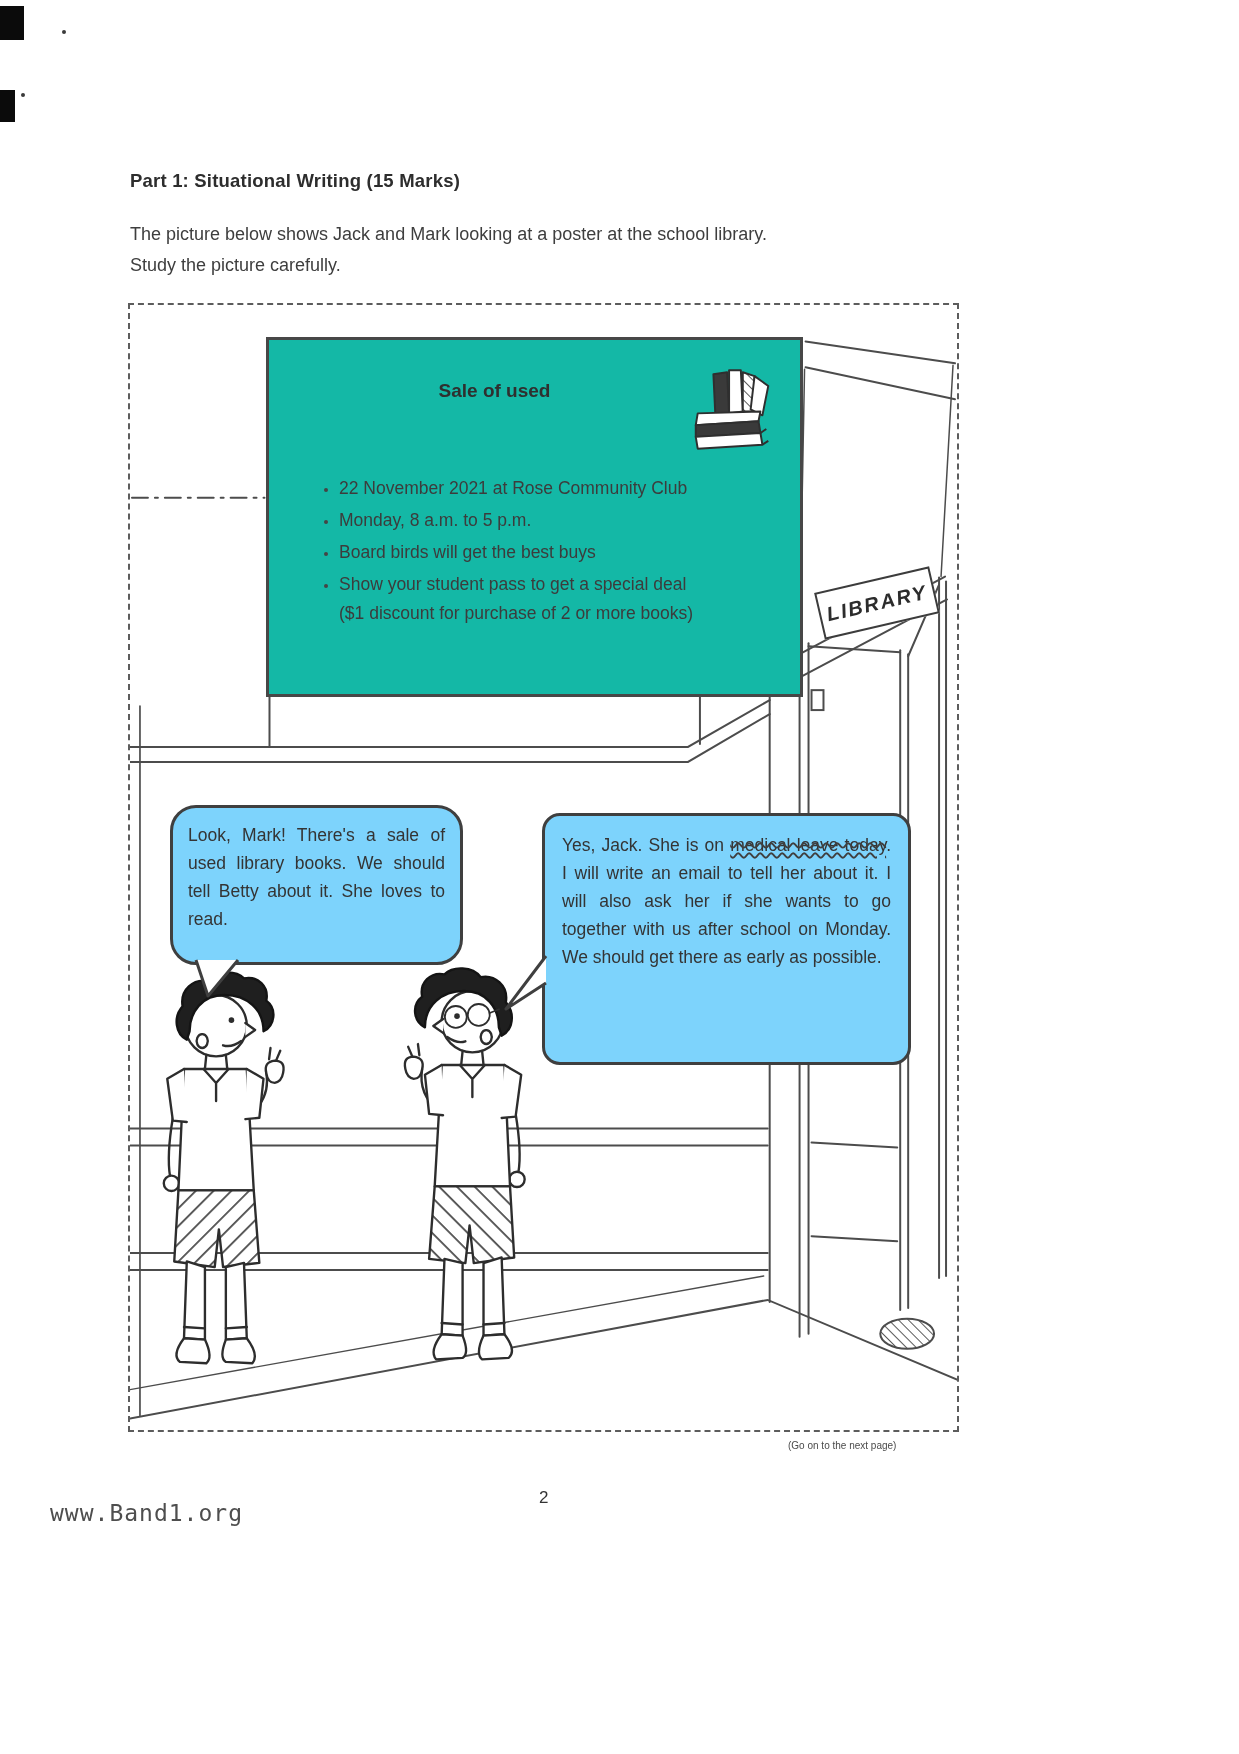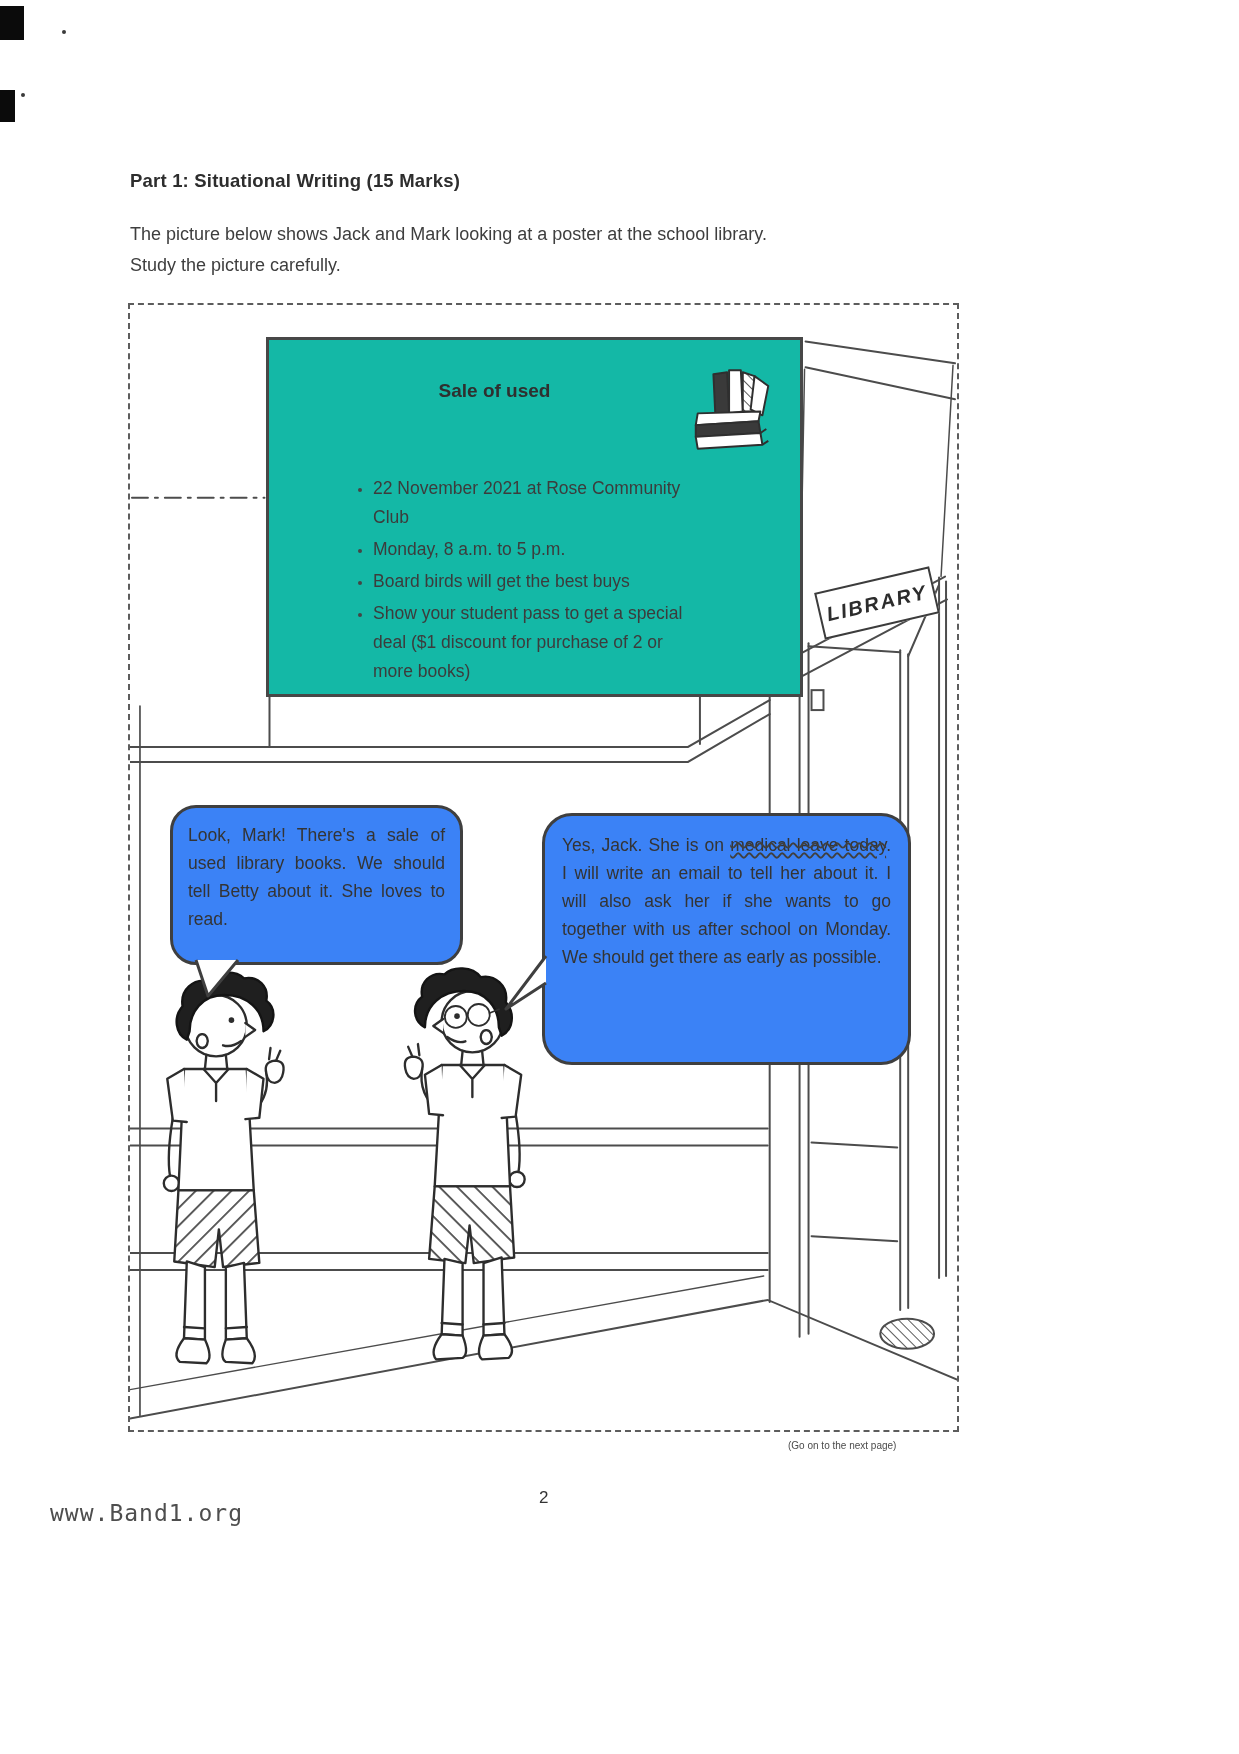--- a/index.html
+++ b/index.html
@@ -15,32 +15,32 @@
 
   .part-title { position:absolute; left:130px; top:170px; font-size:18.5px; font-weight:700; color:#2d2d2d; letter-spacing:.2px; }
   .intro { position:absolute; left:130px; top:219px; font-size:18px; line-height:31px; color:#3e3e3e; }
 
   .frame { position:absolute; left:128px; top:303px; width:831px; height:1129px; border:2px dashed #5c5c5c; }
   .scene { position:absolute; left:0; top:0; width:100%; height:100%; }
 
   .poster { position:absolute; left:136px; top:32px; width:537px; height:360px; background:#14b8a6; border:3px solid #474747; }
   .poster-title { margin-top:36px; padding-right:80px; text-align:center; font-weight:700; font-size:19px; line-height:29px; color:#2f2f2f; }
   .poster-books { position:absolute; top:20px; right:18px; width:98px; height:94px; }
-  .poster-bullets { position:absolute; left:0; top:134px; width:432px; padding-left:104px; list-style:disc outside; font-size:17.5px; line-height:29px; color:#3c3c3c; text-align:left; }
+  .poster-bullets { position:absolute; left:0; top:134px; width:432px; padding-left:70px; list-style:disc outside; font-size:17.5px; line-height:29px; color:#3c3c3c; text-align:left; }
   .poster-bullets li { margin-bottom:3px; }
   .poster-bullets li::marker { color:#454545; font-size:.75em; }
 
   .library-sign { position:absolute; left:688px; top:274px; width:118px; height:48px; background:#fff; border:2.5px solid #3c3c3c;
     transform:rotate(-13deg); display:flex; align-items:center; justify-content:center;
     font-weight:700; font-style:italic; font-size:20px; letter-spacing:2px; color:#2c2c2c; }
 
-  .bubble { position:absolute; background:#3b82f6; border:3px solid #3f3f3f; color:#343434;
+  .bubble { position:absolute; background:#7dd3fc; border:3px solid #3f3f3f; color:#343434;
     font-size:17.5px; line-height:28px; text-align:justify; }
   .bubble-jack { left:40px; top:500px; width:293px; height:160px; padding:13px 15px; border-radius:26px; }
-  .bubble-mark { left:412px; top:508px; width:369px; height:252px; padding:15px 17px; border-radius:30px; }
+  .bubble-mark { left:412px; top:508px; width:369px; height:252px; padding:15px 17px; border-radius:18px; }
   .scribble { text-decoration-line: line-through underline; text-decoration-style: wavy; text-decoration-color:#3f3f3f; text-decoration-thickness:2px; }
 
   .tail { position:absolute; }
   .tail-jack { left:58px; top:652px; width:56px; height:42px; }
   .tail-mark { left:372px; top:648px; width:46px; height:60px; }
 
   .footer-note { position:absolute; left:788px; top:1440px; font-size:10px; color:#4b4b4b; }
   .page-num { position:absolute; left:539px; top:1488px; font-size:17px; color:#333; }
   .watermark { position:absolute; left:50px; top:1500px; font-size:23px; font-family:"DejaVu Sans Mono", monospace; color:#4e4e4e; letter-spacing:1px; }
 </style>

